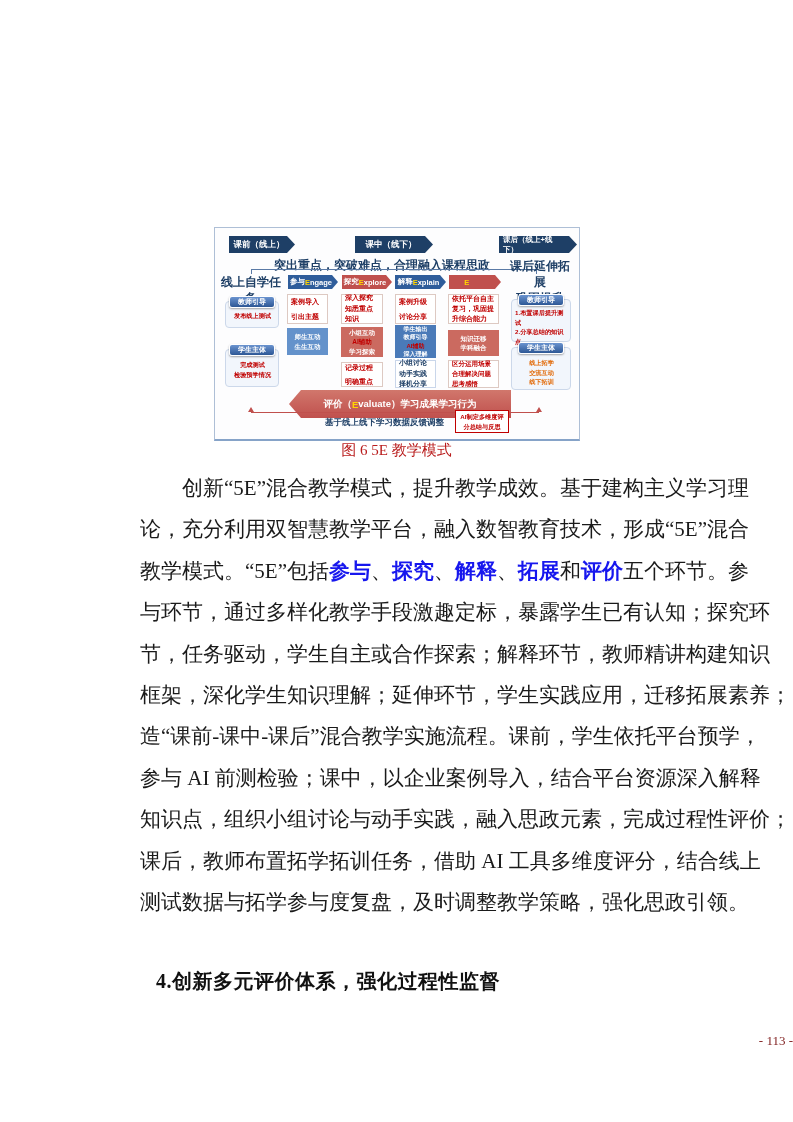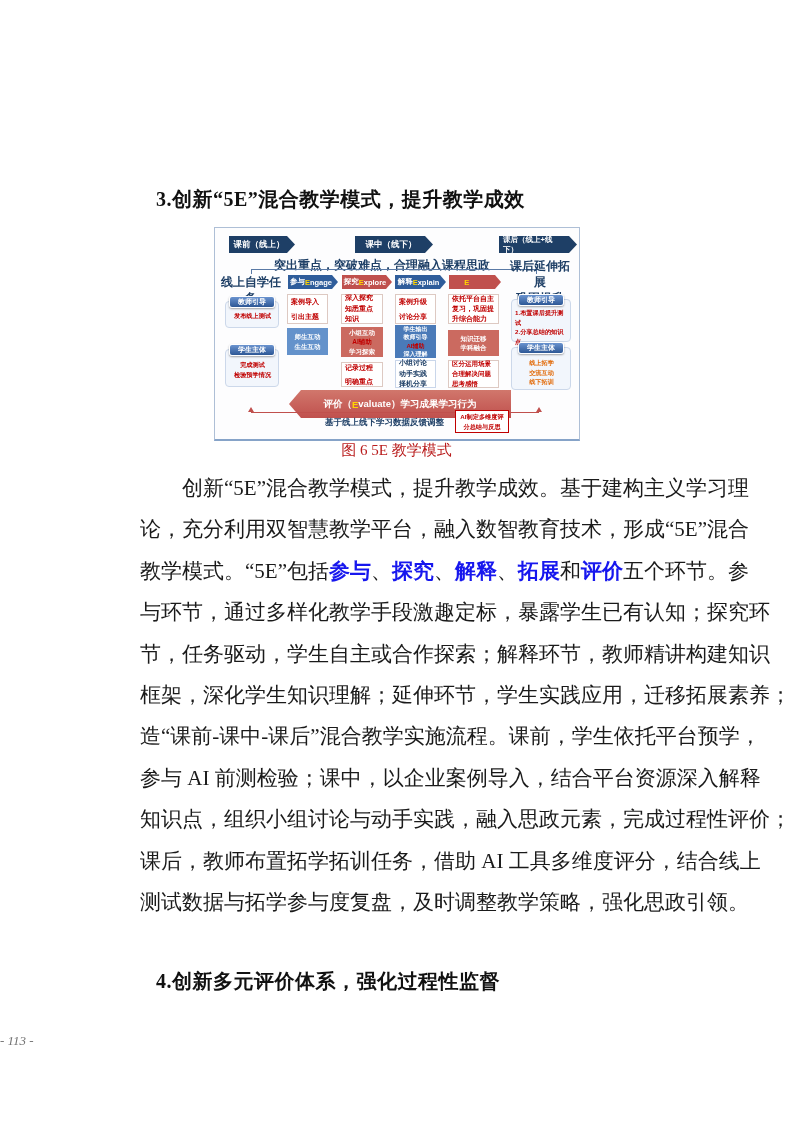--- a/index.html
+++ b/index.html
@@ -4,21 +4,21 @@
 <style>
   html,body{margin:0;padding:0;}
   body{background:#ffffff;font-family:"Liberation Serif","DejaVu Serif",serif;}
   .page{position:relative;width:793px;height:1122px;background:#ffffff;overflow:hidden;}
 
   
   .h-sec{position:absolute;left:156px;width:540px;font-size:20px;font-weight:bold;color:#111;letter-spacing:0.5px;}
   .h3{top:186px;}
   .h4{top:968px;}
   .caption{position:absolute;top:441px;left:0;right:0;text-align:center;font-size:15px;color:#b91c1c;}
-  .pagenum{position:absolute;top:1033px;left:0;right:0;text-align:left;font-size:13px;color:#737373;font-style:italic;}
+  .pagenum{position:absolute;top:1033px;left:0;right:0;text-align:right;font-size:13px;color:#7f1d1d;}
 
   
   .body-par{position:absolute;left:113px;top:468px;width:567px;font-size:21px;color:#1a1a1a;}
   .body-line{height:41.4px;line-height:41.4px;text-align:justify;text-align-last:justify;white-space:nowrap;margin-left:27px;}
   .body-line.first{text-indent:42px;}
   .body-line.last{text-align-last:left;}
   .term-link{color:#1717ee;font-weight:bold;}
 
   
   .fig{position:absolute;left:214px;top:227px;width:364px;height:211px;background:#fdfdfe;
@@ -99,21 +99,20 @@
   .fb-text{position:absolute;left:110px;top:189px;color:#1e3f66;font-weight:bold;font-size:8.5px;}
   .ai-box{position:absolute;left:240px;top:182px;width:54px;border:1px solid #c00000;background:#fff;
           color:#c00000;font-weight:bold;font-size:6.2px;line-height:1.55;text-align:center;
           white-space:pre-line;padding:1px;}
 </style>
 </head>
 <body>
 
 <div class="page">
 
-  <div class="h-sec h3">3.创新“5E”混合教学模式，提升教学成效</div>
 
   <div class="fig">
 
     <div class="stage s1">课前（线上）</div>
     <div class="stage s2">课中（线下）</div>
     <div class="stage s3">课后（线上+线下）</div>
 
     <div class="theme">突出重点，突破难点，合理融入课程思政</div>
     <div class="bracket"></div>
 

